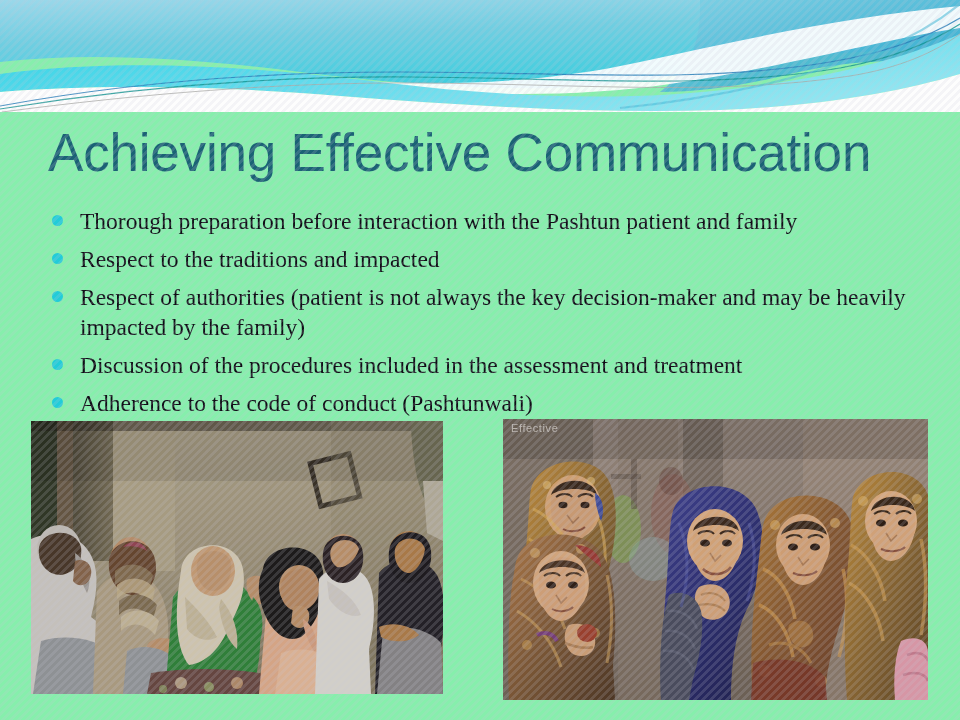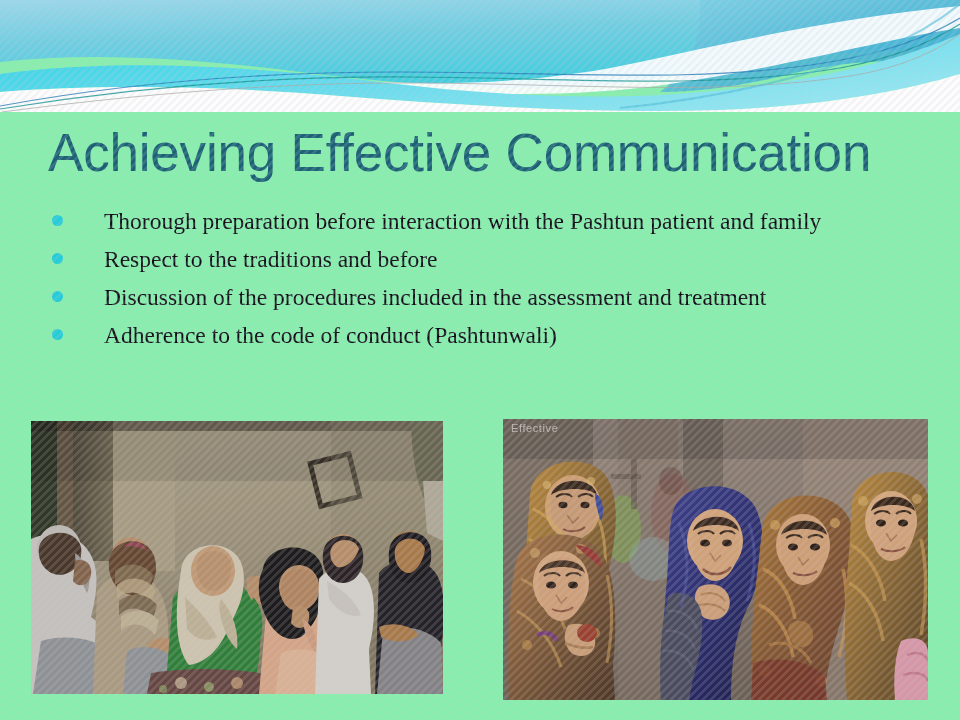--- a/index.html
+++ b/index.html
@@ -82,21 +82,20 @@
     background: #22ccd8;
     margin-top: 9px;
     margin-right: 17px;
   }
   .bullet-text {
     flex: 1 1 auto;
     font-family: "Liberation Serif", serif;
     font-size: 23.5px;
     line-height: 30px;
     color: #100c16;
-    margin-left: 24px;
   }
 
   
   .photo {
     position: absolute;
     overflow: hidden;
     z-index: 5;
     background: #2a2420;
   }
   #photo-left {
@@ -171,23 +170,27 @@
 
   <div id="body-list">
 
     <div class="bullet-row">
       <span class="bullet-dot"></span>
       <span class="bullet-text">Thorough preparation before interaction with the Pashtun patient and family</span>
     </div>
 
     <div class="bullet-row">
       <span class="bullet-dot"></span>
-      <span class="bullet-text">Respect to the traditions and before</span>
+      <span class="bullet-text">Respect to the traditions and impacted</span>
     </div>
 
+    <div class="bullet-row">
+      <span class="bullet-dot"></span>
+      <span class="bullet-text">Respect of authorities (patient is not always the key decision-maker and may be heavily impacted by the family)</span>
+    </div>
 
     <div class="bullet-row">
       <span class="bullet-dot"></span>
       <span class="bullet-text">Discussion of the procedures included in the assessment and treatment</span>
     </div>
 
     <div class="bullet-row">
       <span class="bullet-dot"></span>
       <span class="bullet-text">Adherence to the code of conduct (Pashtunwali)</span>
     </div>

